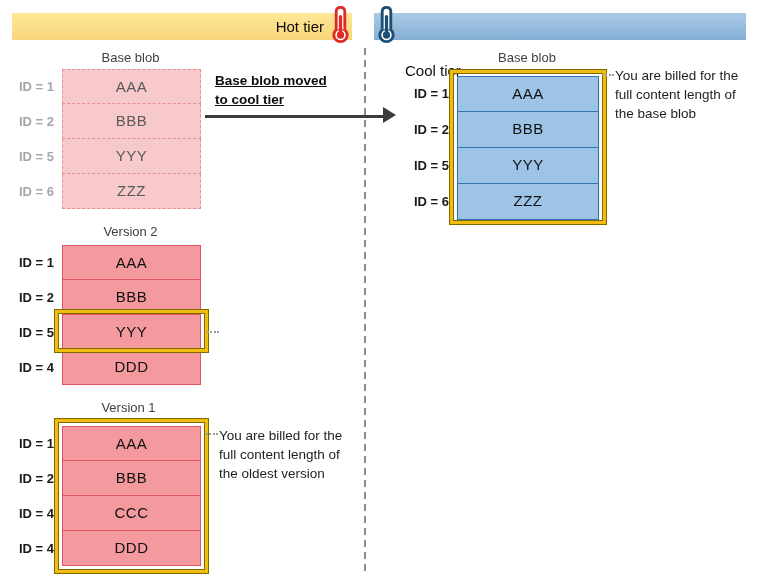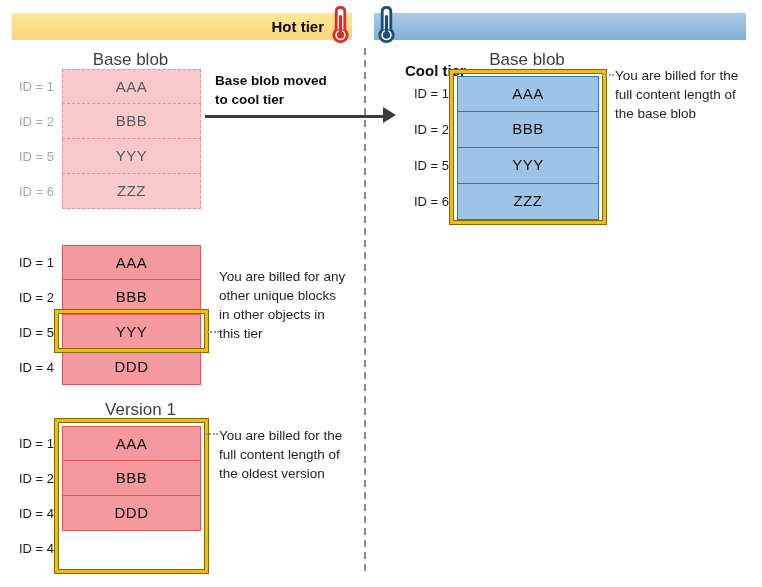--- a/index.html
+++ b/index.html
@@ -4,34 +4,34 @@
 <style>
   html,body{margin:0;padding:0;background:#fff;}
   #canvas{
     position:relative;width:762px;height:587px;background:#fff;overflow:hidden;
     font-family:"Liberation Sans", sans-serif;
   }
   
   .bar{position:absolute;top:13px;height:27px;}
   .bar.hot{left:12px;width:340px;background:linear-gradient(#ffe897,#f9d57a);}
   .bar.cool{left:374px;width:372px;background:linear-gradient(#abcbe7,#82aed3);}
-  .bar-label{position:absolute;top:13px;height:44px;line-height:27px;font-weight:bold;font-size:15px;color:#0d0d0d;}
+  .bar-label{position:absolute;top:13px;height:44px;line-height:27px;font-weight:normal;font-size:15px;color:#0d0d0d;}
   .bar-label.hot-label{left:12px;width:312px;text-align:right;}
   .bar-label.cool-label{left:405px;margin-top:44px;}
   .therm{position:absolute;top:5px;}
   .therm.red{left:330px;}
   .therm.blue{left:376px;}
   
   .divider{position:absolute;left:364px;top:48px;width:2px;height:528px;
     background:repeating-linear-gradient(to bottom,#8c8c8c 0 7px,transparent 7px 12px);}
   
-  .title{position:absolute;text-align:center;font-size:17px;color:#404040;white-space:nowrap;}
+  .title{position:absolute;text-align:center;font-size:13px;color:#404040;white-space:nowrap;}
   
   .ids{position:absolute;width:48px;}
-  .ids .id{height:35px;line-height:35px;text-align:right;font-size:13px;color:#1a1a1a;white-space:nowrap;}
+  .ids .id{height:35px;line-height:35px;text-align:right;font-size:13px;color:#1a1a1a;white-space:nowrap;font-weight:bold;}
   .ids.faded-ids .id{color:#a6a6a6;}
   .ids.blue-ids .id{height:36px;line-height:36px;}
   
   .stack{position:absolute;width:139px;}
   .block{height:35px;line-height:33px;text-align:center;font-size:15px;box-sizing:border-box;color:#111;letter-spacing:.5px;}
   .stack.faded .block{background:#f8c9cb;border:1px dashed #ea8f91;border-top:none;color:#595959;}
   .stack.faded .block:first-child{border-top:1px dashed #ea8f91;}
   .stack.pink .block{background:#f4999e;border:1px solid #dd565e;border-top:none;}
   .stack.pink .block:first-child{border-top:1px solid #dd565e;}
   .stack.blue{width:142px;}
@@ -81,50 +81,51 @@
     <div class="id">ID = 5</div>
     <div class="id">ID = 6</div>
   </div>
   <div class="stack faded" style="left:62px;top:69px;">
     <div class="block">AAA</div>
     <div class="block">BBB</div>
     <div class="block">YYY</div>
     <div class="block">ZZZ</div>
   </div>
 
-  <div class="note bold" style="left:215px;top:71px;width:124px;">Base blob moved to cool tier</div>
+  <div class="note bold" style="left:215px;top:71px;width:124px;text-decoration:underline;">Base blob moved to cool tier</div>
   <div class="arrow-line"></div>
   <div class="arrow-head"></div>
 
+  <div class="title" style="left:62px;top:224px;width:137px;">Version 2</div>
   <div class="ids" style="left:6px;top:245px;">
     <div class="id">ID = 1</div>
     <div class="id">ID = 2</div>
     <div class="id">ID = 5</div>
     <div class="id">ID = 4</div>
   </div>
   <div class="stack pink" style="left:62px;top:245px;">
     <div class="block">AAA</div>
     <div class="block">BBB</div>
     <div class="block">YYY</div>
     <div class="block">DDD</div>
   </div>
   <div class="gold-frame" style="left:55px;top:310px;width:153px;height:42px;"></div>
   <div class="dots" style="left:207px;top:331px;"></div>
-  <div class="note" style="left:219px;top:267px;width:130px;">You are billed for any other unique blocks in other objects in this tier</div>
 
-  <div class="title" style="left:72px;top:400px;width:137px;">Version 1</div>
+  <div class="title" style="left:60px;top:400px;width:137px;">Version 1</div>
   <div class="ids" style="left:6px;top:426px;">
     <div class="id">ID = 1</div>
     <div class="id">ID = 2</div>
     <div class="id">ID = 4</div>
     <div class="id">ID = 4</div>
   </div>
   <div class="stack pink" style="left:62px;top:426px;">
     <div class="block">AAA</div>
     <div class="block">BBB</div>
+    <div class="block">CCC</div>
     <div class="block">DDD</div>
   </div>
   <div class="gold-frame" style="left:55px;top:419px;width:153px;height:154px;"></div>
   <div class="dots" style="left:206px;top:433px;"></div>
   <div class="note" style="left:219px;top:426px;width:140px;">You are billed for the full content length of the oldest version</div>
 
   <div class="title" style="left:457px;top:50px;width:140px;">Base blob</div>
   <div class="ids blue-ids" style="left:401px;top:76px;">
     <div class="id">ID = 1</div>
     <div class="id">ID = 2</div>

